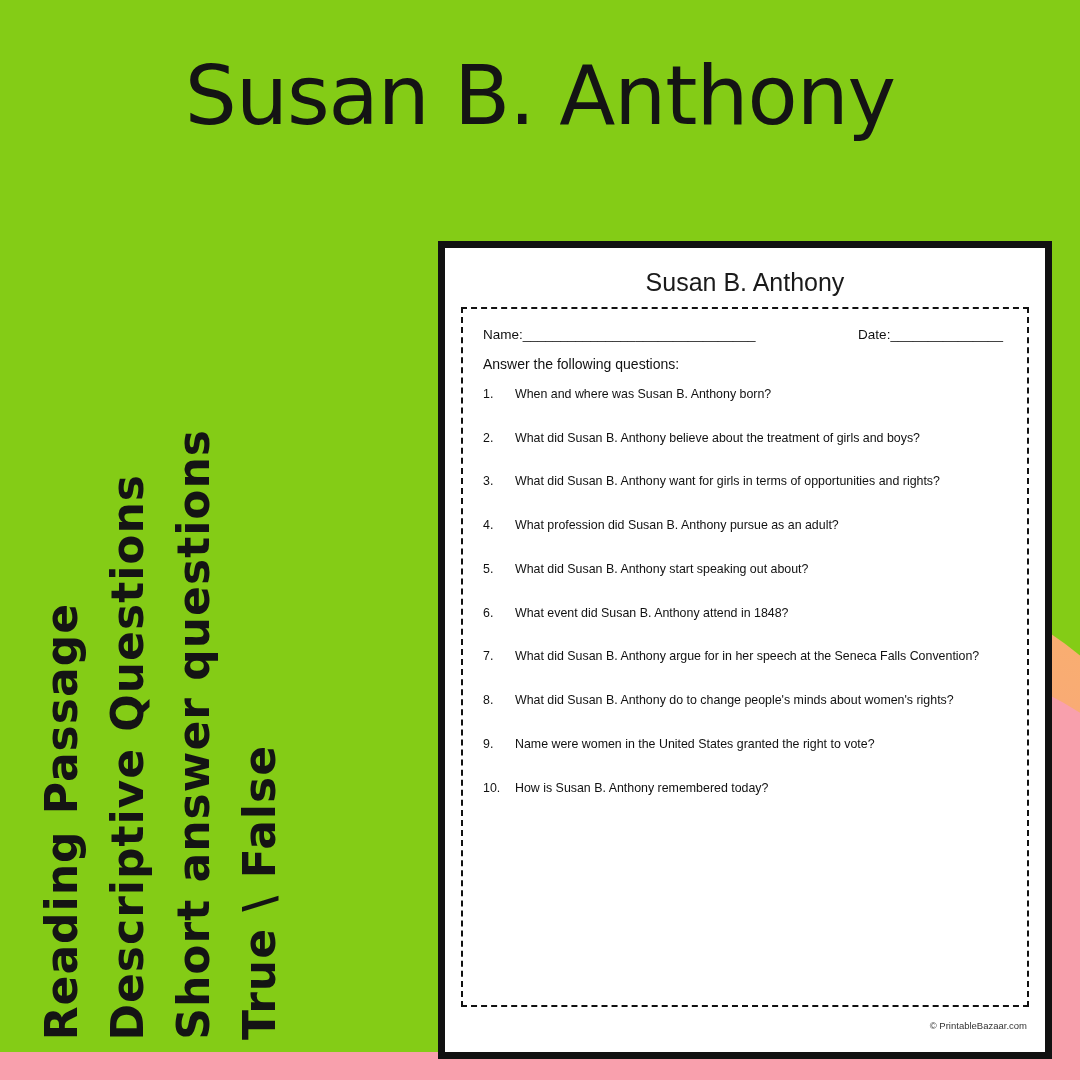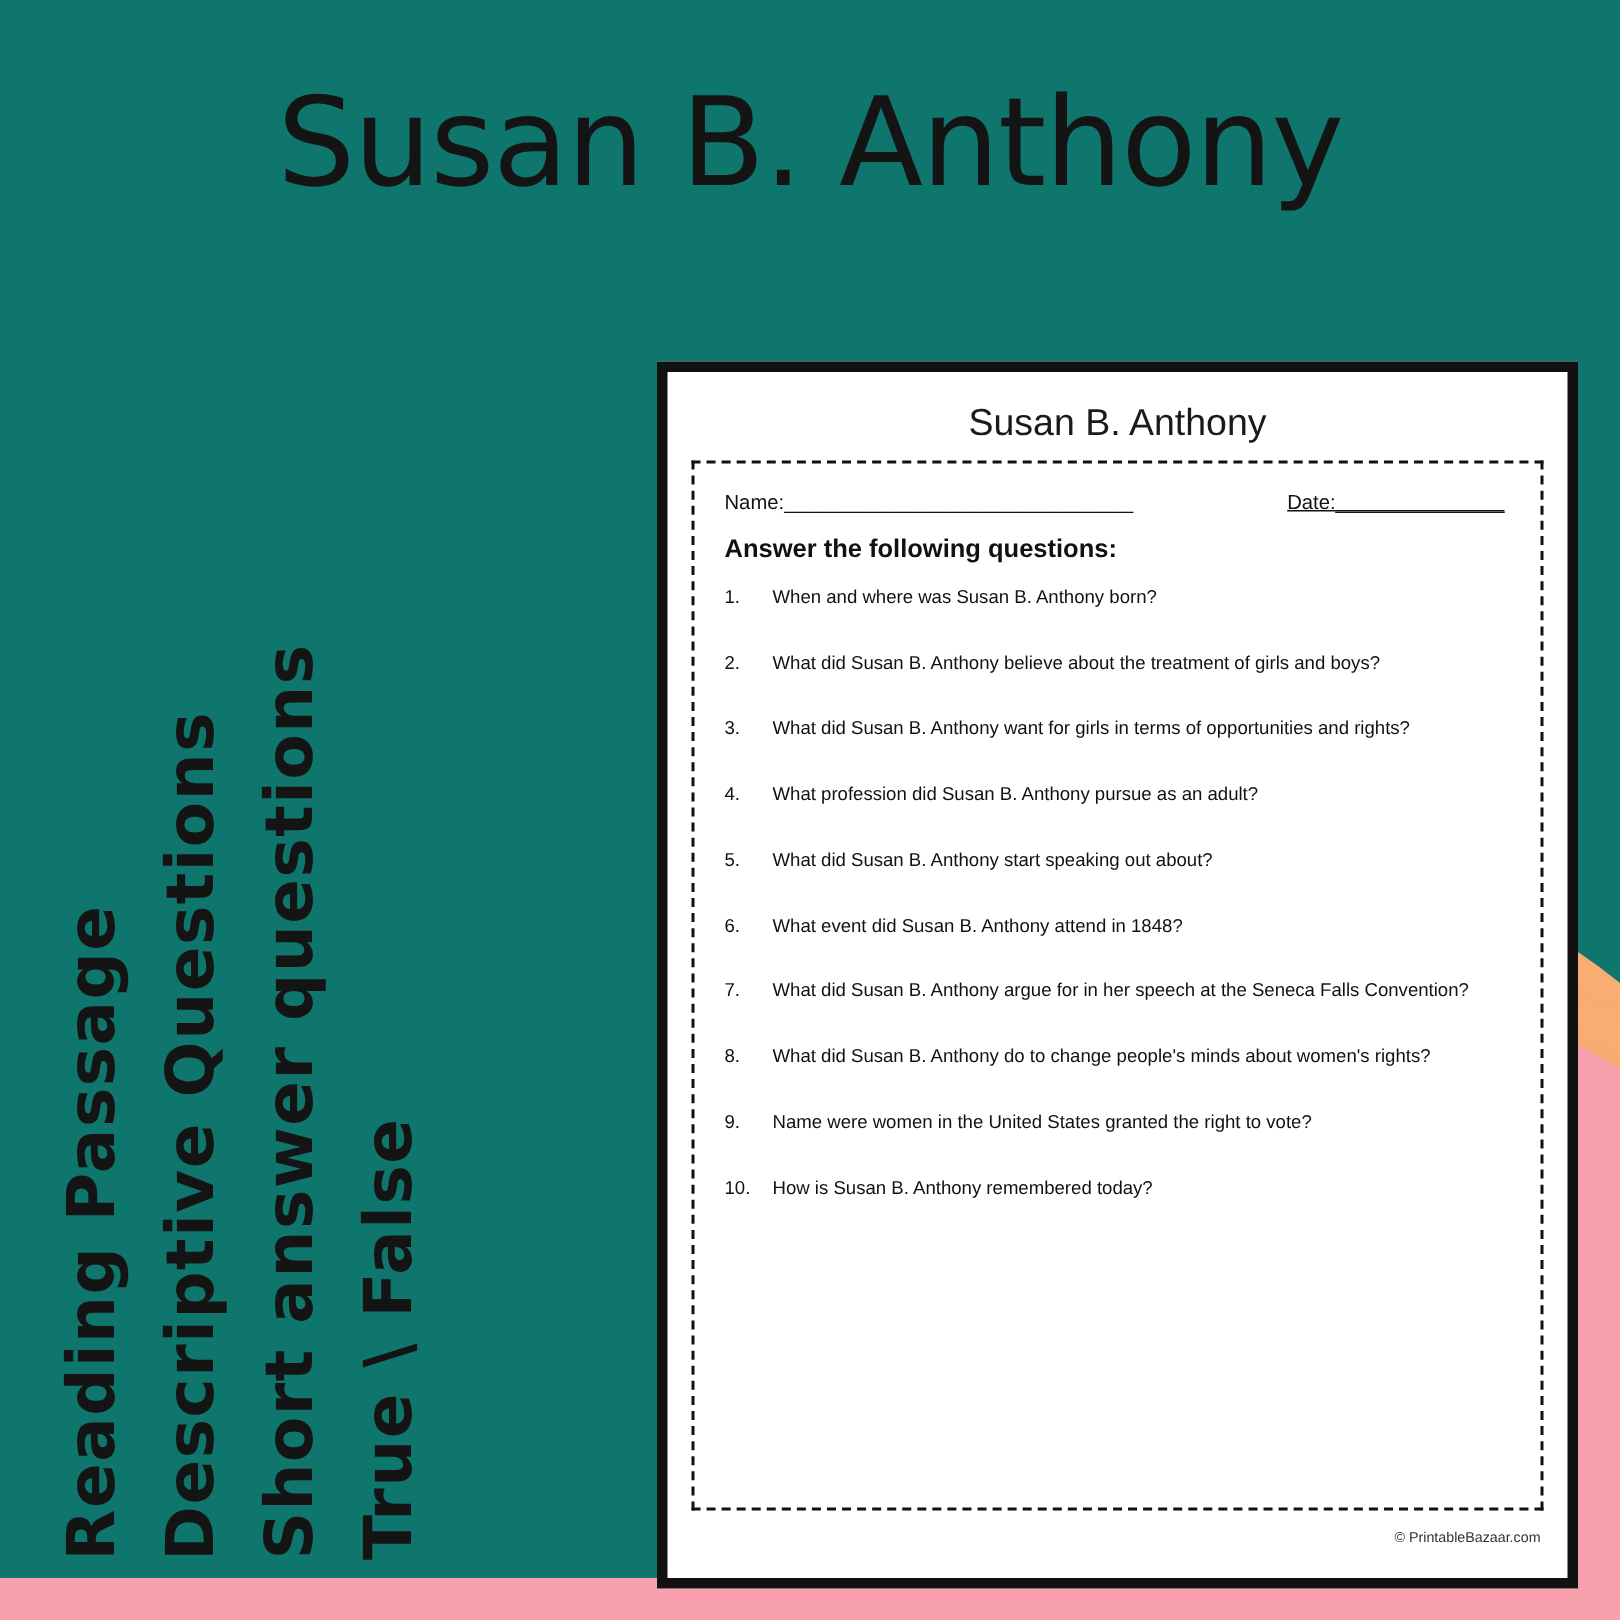--- a/index.html
+++ b/index.html
@@ -10,21 +10,21 @@
     width: 1080px;
     height: 1080px;
     font-family: "Liberation Sans", sans-serif;
     overflow: hidden;
   }
 
   #stage {
     position: relative;
     width: 1080px;
     height: 1080px;
-    background: #0f766e;
+    background: #84cc16;
     overflow: hidden;
   }
 
   
   .blob-orange {
     position: absolute;
     right: -140px;
     bottom: -250px;
     width: 760px;
     height: 760px;
@@ -124,25 +124,24 @@
     align-items: flex-end;
     font-size: 13.5px;
     color: #111;
     margin-bottom: 14px;
   }
   .name-field, .date-field {
     white-space: nowrap;
   }
   .date-field {
     margin-right: 4px;
-    text-decoration: underline;
   }
   .instructions {
-    font-size: 17px;
-    font-weight: bold;
+    font-size: 14px;
+    font-weight: normal;
     color: #111;
     margin-bottom: 14px;
   }
   .qlist {
     margin: 0;
     padding: 0;
     list-style: none;
   }
   .qitem {
     display: flex;

